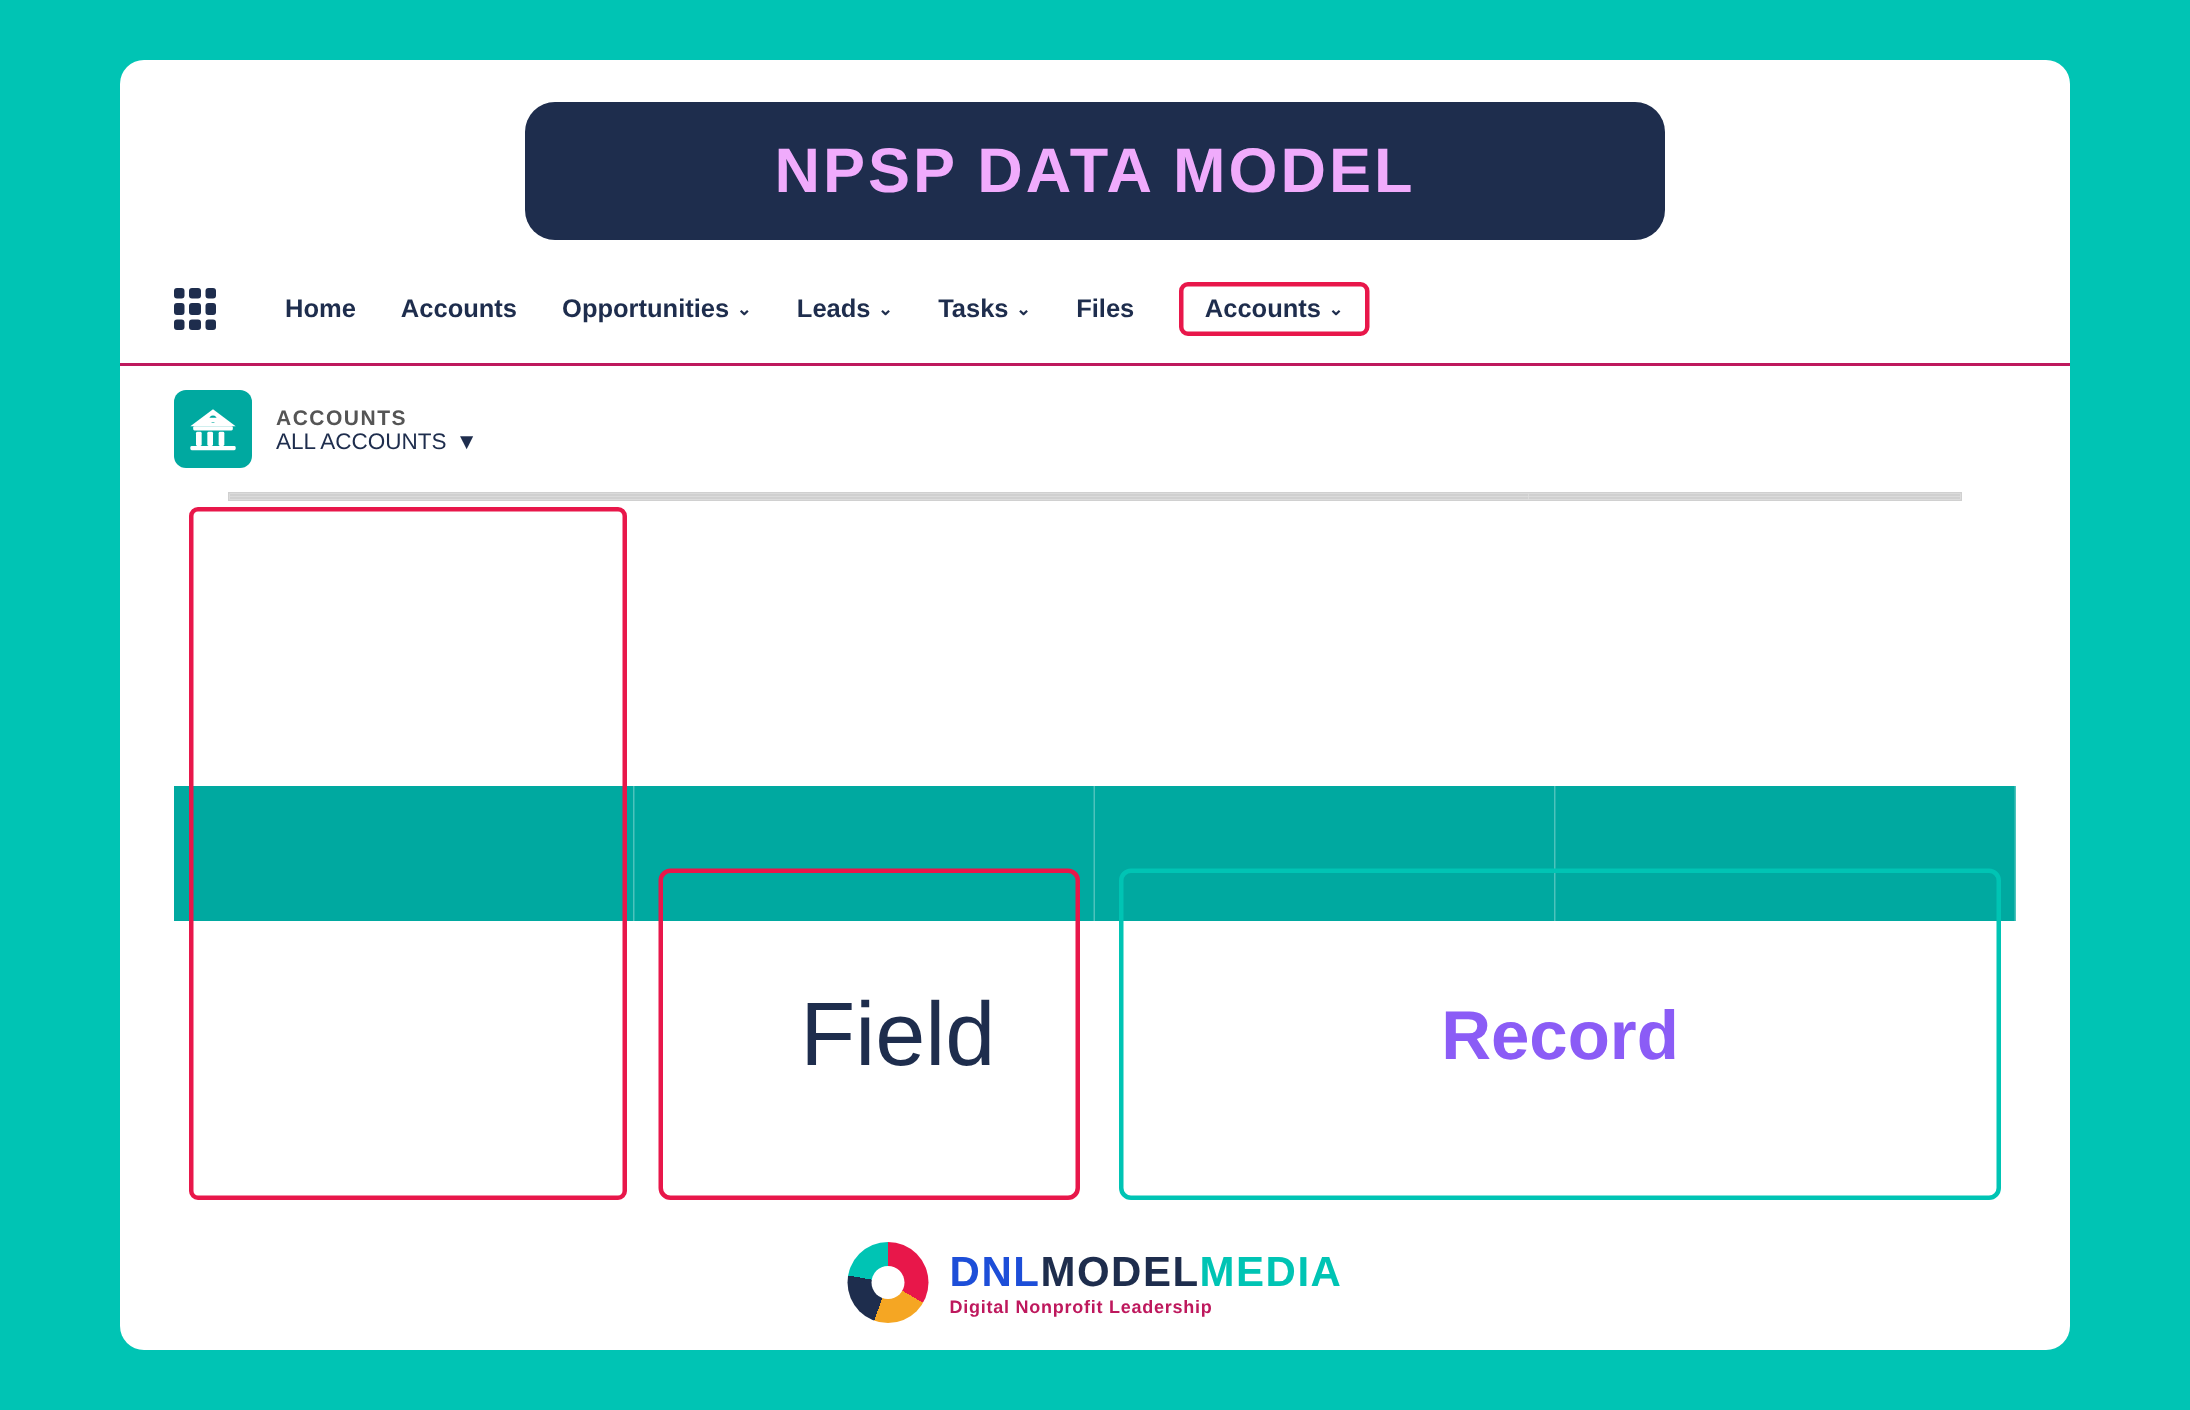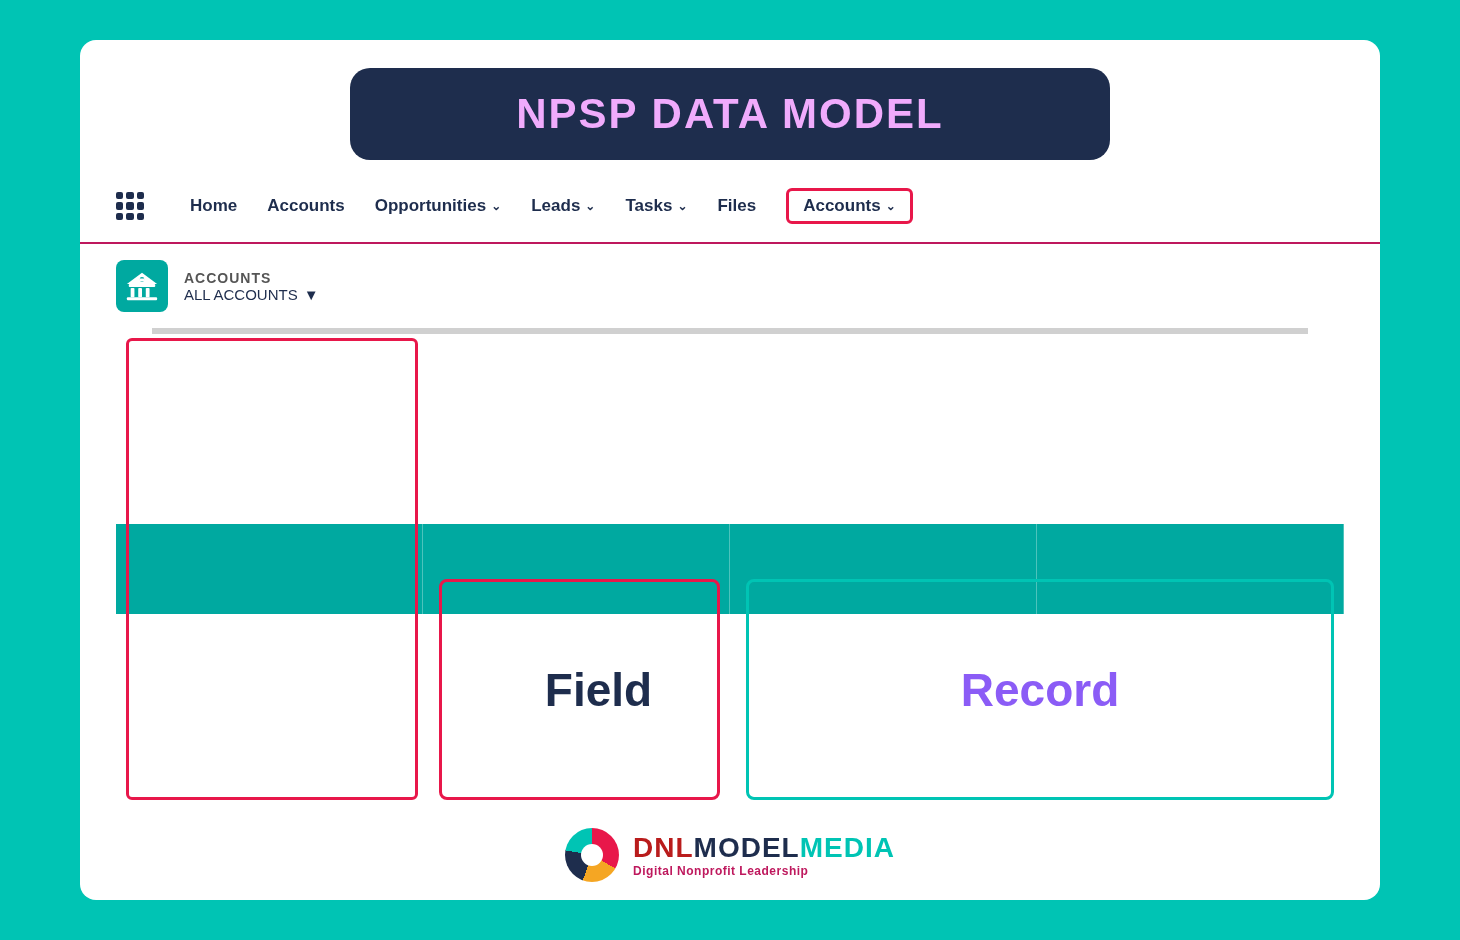--- a/index.html
+++ b/index.html
@@ -199,22 +199,22 @@
 
     
     .field-box {
       position: absolute;
       border: 3px solid #e8174a;
       border-radius: 8px;
       z-index: 2;
       display: flex;
       align-items: center;
       justify-content: center;
-      font-size: 46px;
-      font-weight: 700;
+      font-size: 60px;
+      font-weight: 400;
       color: #1e2d4d;
       padding-left: 38px;
     }
 
     
     .record-box {
       position: absolute;
       border: 3px solid #00c4b4;
       border-radius: 8px;
       z-index: 2;
@@ -258,21 +258,21 @@
       flex-direction: column;
     }
 
     .logo-name {
       font-size: 28px;
       font-weight: 900;
       letter-spacing: 1px;
     }
 
     .logo-name .dnl {
-      color: #b91c1c;
+      color: #1d4ed8;
     }
 
     .logo-name .omni {
       color: #1e2d4d;
     }
 
     .logo-name .media {
       color: #00c4b4;
     }
 

